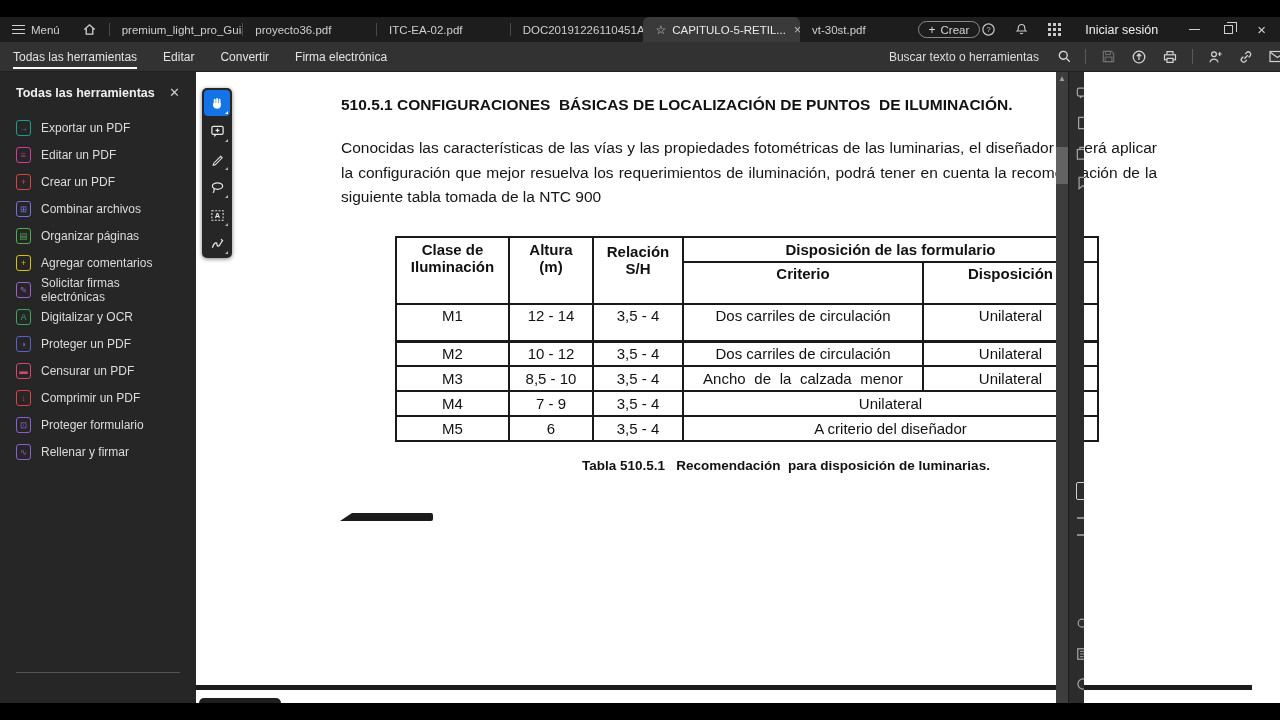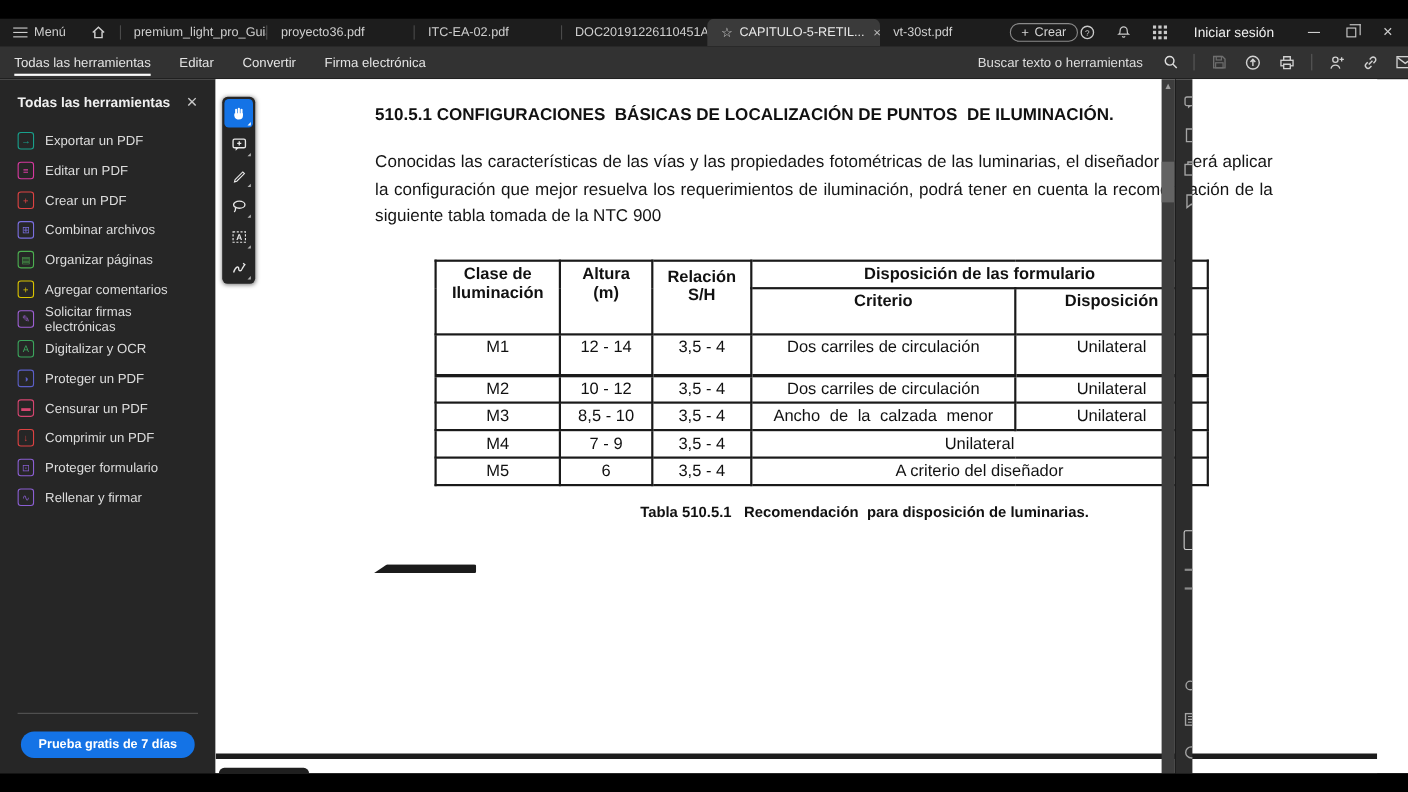--- a/index.html
+++ b/index.html
@@ -316,21 +316,20 @@
           <span class="tool-ic" style="color: rgb(139, 95, 211);">⊡</span>
           <span>Proteger formulario</span>
         </div>
         <div class="sb-item">
           <span class="tool-ic" style="color: rgb(139, 95, 211);">∿</span>
           <span>Rellenar y firmar</span>
         </div>
       </div>
       <div class="sb-bottom">
         <div class="sb-sep"></div>
-        <button class="trial-btn" style="background: rgb(20, 115, 230);">Prueba gratis de 7 días</button>
       </div>
     </aside>
 
     <div class="viewer">
       <div class="doc-heading">510.5.1 CONFIGURACIONES  BÁSICAS DE LOCALIZACIÓN DE PUNTOS  DE ILUMINACIÓN.</div>
       <div class="doc-para">Conocidas las características  de las vías  y las propiedades fotométricas de las luminarias, el diseñador deberá aplicar la configuración que mejor resuelva los requerimientos de iluminación, podrá tener en cuenta la recomendación de la siguiente tabla  tomada de la NTC 900</div>
 
       <table class="doc-table">
         <colgroup>
             <col style="width:113px">

